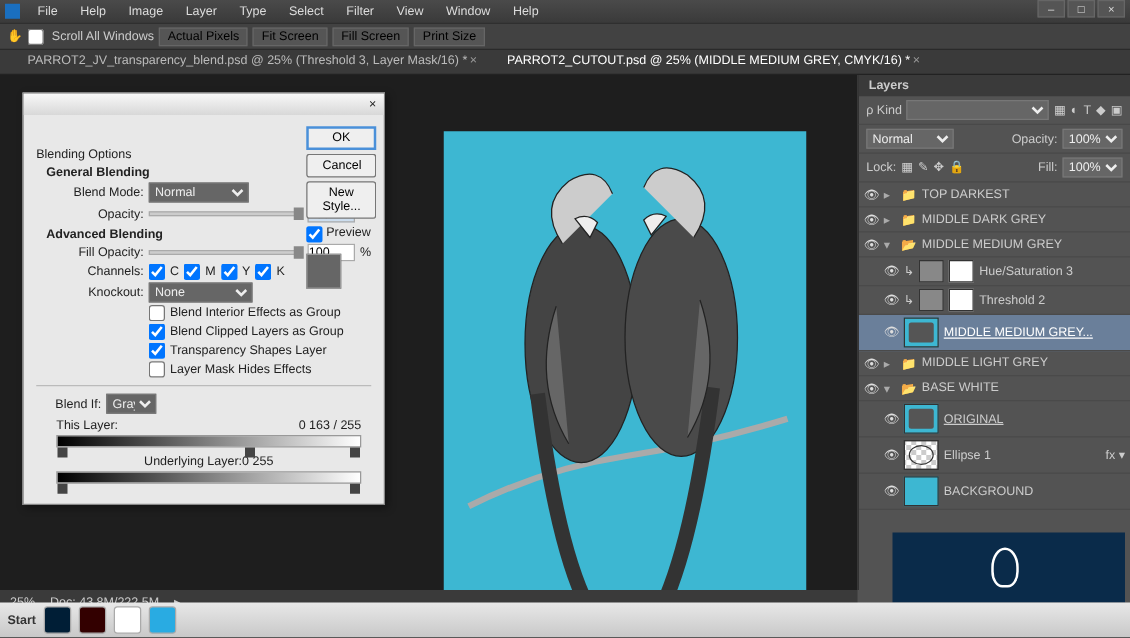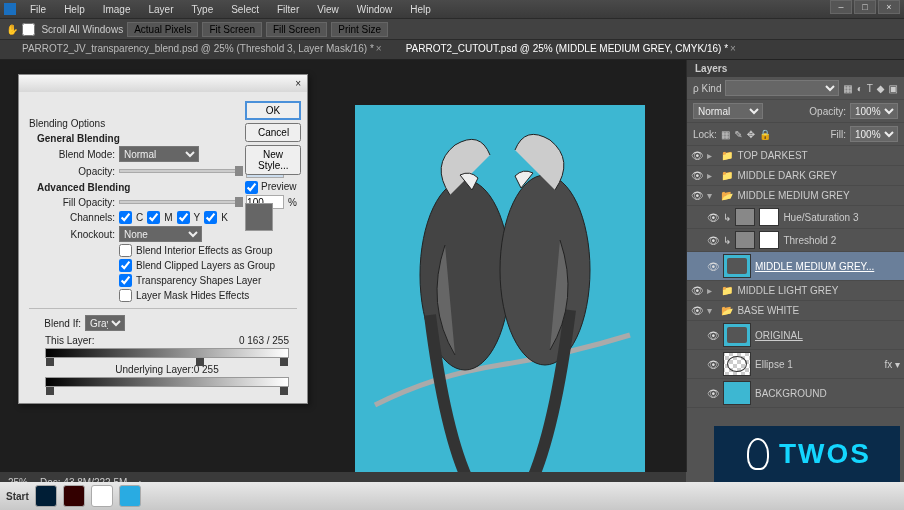--- a/index.html
+++ b/index.html
@@ -343,21 +343,20 @@
   <span>▸</span>
 </div>
 
 <div class="bottombar">
   <span>Mini Bridge</span>
   <span>Timeline</span>
 </div>
 
 <div class="logo">
   <div class="bulb"></div>
-  <span>TWOS</span>
 </div>
 
 <div class="taskbar">
   <span style="font-size:10px;color:#333;font-weight:bold">Start</span>
   <div class="tb-item" style="background:#001e36"></div>
   <div class="tb-item" style="background:#330000"></div>
   <div class="tb-item" style="background:#fff"></div>
   <div class="tb-item" style="background:#29abe2"></div>
 </div>
 

